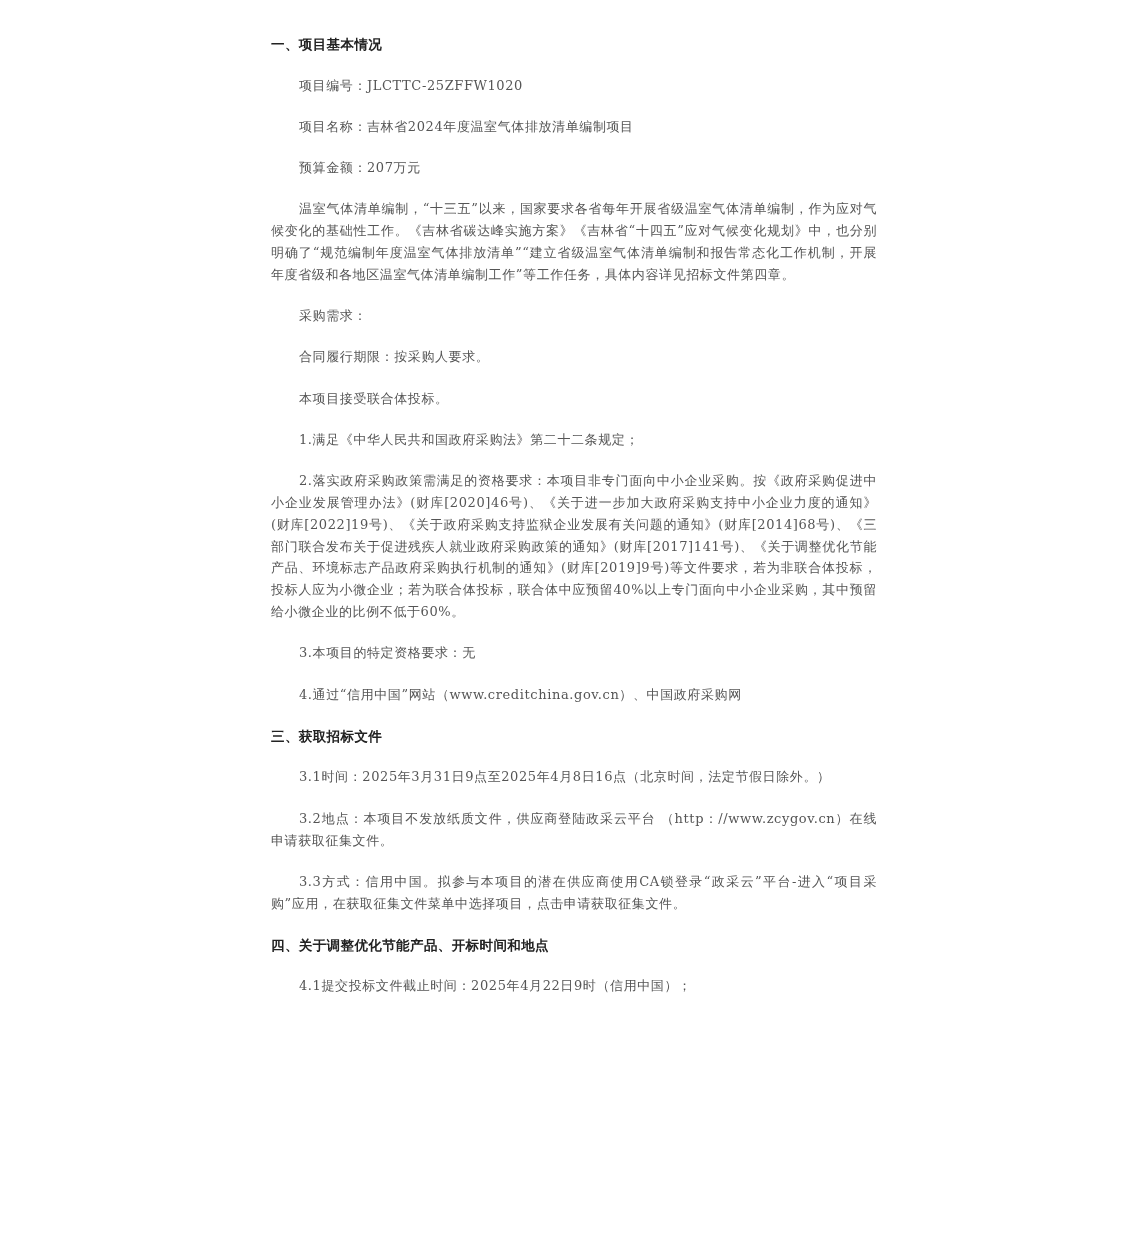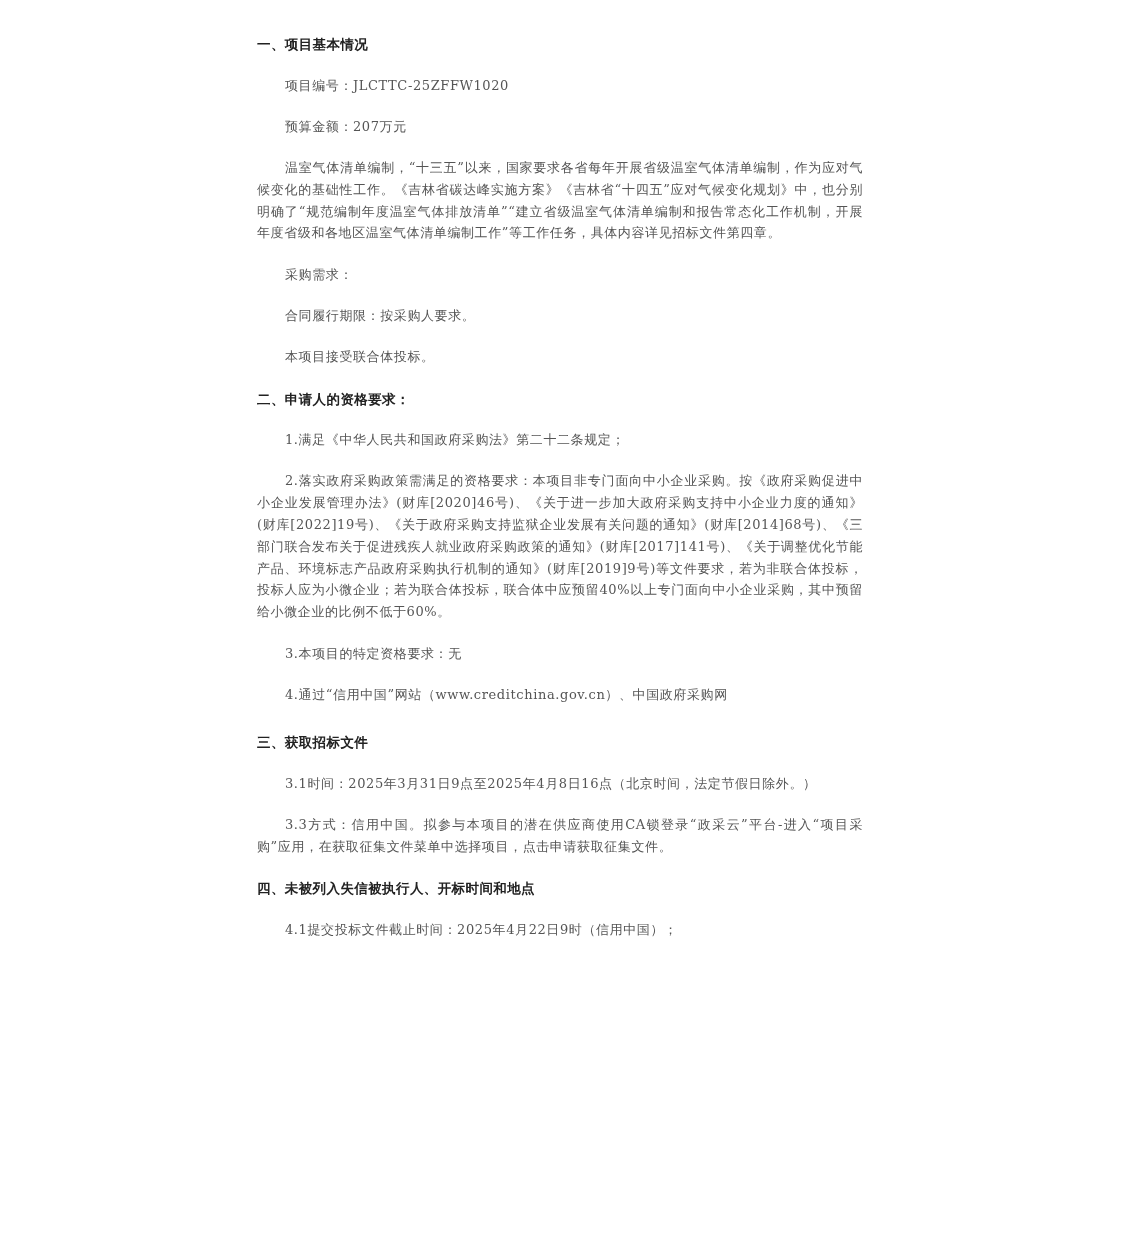--- a/index.html
+++ b/index.html
@@ -8,21 +8,21 @@
       background: #ffffff;
     }
     body {
       width: 1122px;
       height: 1255px;
       overflow: hidden;
       position: relative;
     }
     .doc {
       position: absolute;
-      left: 257px;
+      left: 271px;
       top: 33px;
       width: 606px;
       font-family: "DejaVu Serif", "Liberation Serif", serif;
       font-size: 13px;
       color: #555555;
       letter-spacing: 0.6px;
     }
     .heading {
       font-family: "DejaVu Sans", "Liberation Sans", sans-serif;
       font-weight: bold;
@@ -40,35 +40,36 @@
       word-break: break-all;
     }
   </style>
 </head>
 <body>
 
 <div class="doc">
 
   <div class="heading">一、项目基本情况</div>
   <div class="para">项目编号：JLCTTC-25ZFFW1020</div>
+  <div class="para">项目名称：吉林省2024年度温室气体排放清单编制项目</div>
   <div class="para">预算金额：207万元</div>
   <div class="para">温室气体清单编制，“十三五”以来，国家要求各省每年开展省级温室气体清单编制，作为应对气候变化的基础性工作。《吉林省碳达峰实施方案》《吉林省“十四五”应对气候变化规划》中，也分别明确了“规范编制年度温室气体排放清单”“建立省级温室气体清单编制和报告常态化工作机制，开展年度省级和各地区温室气体清单编制工作”等工作任务，具体内容详见招标文件第四章。</div>
   <div class="para">采购需求：</div>
   <div class="para">合同履行期限：按采购人要求。</div>
   <div class="para">本项目接受联合体投标。</div>
 
-  <div class="heading">二、申请人的资格要求：</div>
   <div class="para">1.满足《中华人民共和国政府采购法》第二十二条规定；</div>
   <div class="para">2.落实政府采购政策需满足的资格要求：本项目非专门面向中小企业采购。按《政府采购促进中小企业发展管理办法》(财库[2020]46号)、《关于进一步加大政府采购支持中小企业力度的通知》(财库[2022]19号)、《关于政府采购支持监狱企业发展有关问题的通知》(财库[2014]68号)、《三部门联合发布关于促进残疾人就业政府采购政策的通知》(财库[2017]141号)、《关于调整优化节能产品、环境标志产品政府采购执行机制的通知》(财库[2019]9号)等文件要求，若为非联合体投标，投标人应为小微企业；若为联合体投标，联合体中应预留40%以上专门面向中小企业采购，其中预留给小微企业的比例不低于60%。</div>
   <div class="para">3.本项目的特定资格要求：无</div>
-  <div class="para" style="margin-bottom:6px">
+  <div class="para" style="margin-bottom:0">
     <div>4.通过“信用中国”网站（www.creditchina.gov.cn）、中国政府采购网</div>
   </div>
   <div style="height:19.5px"></div>
 
   <div class="heading">三、获取招标文件</div>
   <div class="para">3.1时间：2025年3月31日9点至2025年4月8日16点（北京时间，法定节假日除外。）</div>
+  <div class="para">3.2地点：本项目不发放纸质文件，供应商登陆政采云平台 （http：//www.zcygov.cn）在线申请获取征集文件。</div>
   <div class="para">3.3方式：信用中国。拟参与本项目的潜在供应商使用CA锁登录“政采云”平台-进入“项目采购”应用，在获取征集文件菜单中选择项目，点击申请获取征集文件。</div>
 
-  <div class="heading">四、未被列入失信被执行人、开标时间和地点</div>
+  <div class="heading">四、关于调整优化节能产品、开标时间和地点</div>
   <div class="para">4.1提交投标文件截止时间：2025年4月22日9时（信用中国）；</div>
 
 </div>
 
 </body></html>

